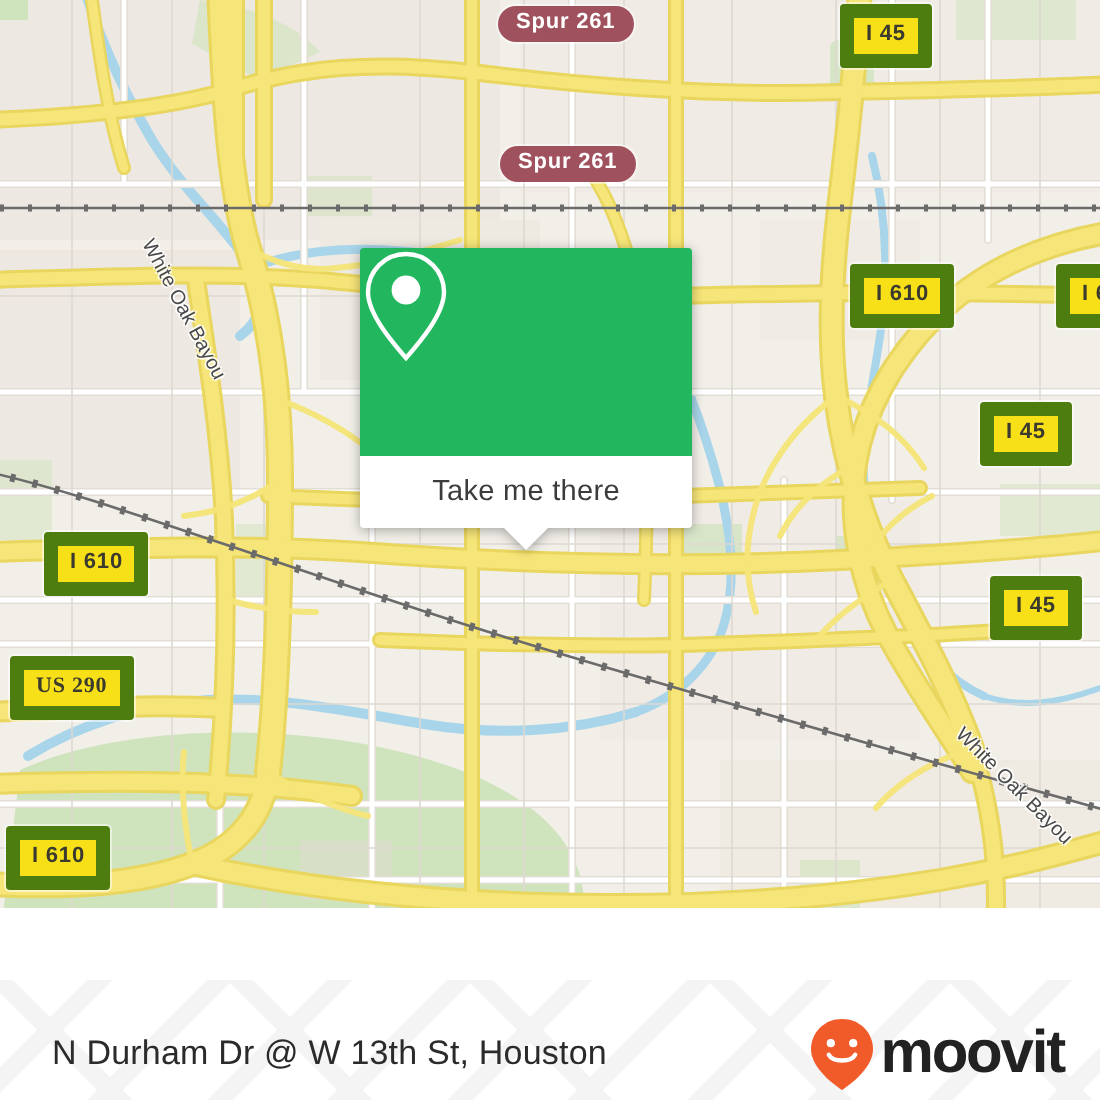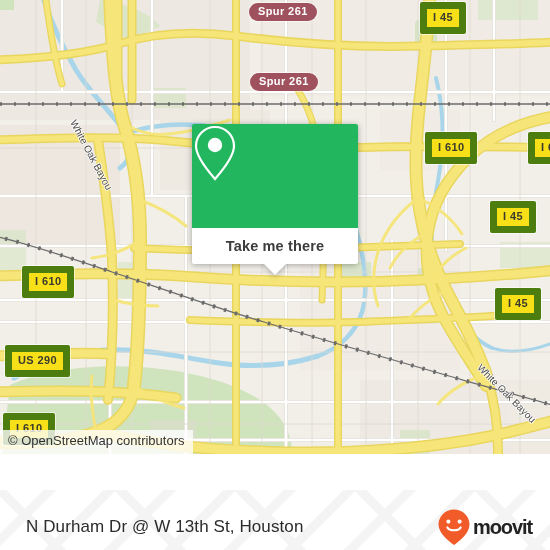--- a/index.html
+++ b/index.html
@@ -53,23 +53,22 @@
   #attribution{
     position:absolute;left:0;bottom:0;
     background:rgba(255,255,255,.78);
     font-size:13px;color:#333;
     padding:3px 8px 4px 8px;
     line-height:1.3;
   }
 
   
   #popup{
-    position:absolute;left:192px;top:124px;width:166px;
+    position:absolute;left:180px;top:124px;width:166px;
     filter:drop-shadow(0 1px 3px rgba(0,0,0,.32));
-    font-weight:bold;
   }
   #popup-top{
     background:#22b75e;
     height:104px;
     border-radius:2px 2px 0 0;
     display:flex;align-items:center;justify-content:center;
   }
   #popup-bottom{
     background:#ffffff;
     height:36px;
@@ -97,21 +96,21 @@
   #footer-inner{
     position:relative;width:550px;height:60px;
     display:flex;align-items:center;justify-content:space-between;
     padding:13px 18px 0 26px;box-sizing:border-box;text-align:center;
   }
   #footer-title{
     font-size:17px;color:#2b2b2b;letter-spacing:.1px;white-space:nowrap;
   }
   #brand{display:flex;align-items:center;gap:2px;}
   #brand-word{
-    font-size:20px;font-weight:bold;color:#222;letter-spacing:-1.1px;
+    font-size:30px;font-weight:bold;color:#222;letter-spacing:-1.1px;
     line-height:1;
   }
 </style>
 </head>
 <body>
 
 <div id="app">
 
   <div id="map">
 
@@ -318,27 +317,26 @@
     </svg>
 
     <div class="shield spur" style="left:249px;top:3px;">Spur 261</div>
     <div class="shield interstate" style="left:420px;top:2px;">I 45</div>
     <div class="shield spur" style="left:250px;top:73px;">Spur 261</div>
     <div class="shield interstate" style="left:425px;top:132px;">I 610</div>
     <div class="shield interstate" style="left:528px;top:132px;">I 610</div>
     <div class="shield interstate" style="left:490px;top:201px;">I 45</div>
     <div class="shield interstate" style="left:22px;top:266px;">I 610</div>
     <div class="shield interstate" style="left:495px;top:288px;">I 45</div>
-    <div class="shield interstate" style="left:5px;top:345px;">US 290</div>
+    <div class="shield interstate" style="left:5px;top:328px;font-family:Liberation Serif, serif;">US 290</div>
     <div class="shield interstate" style="left:3px;top:413px;">I 610</div>
 
     <div class="maplabel" style="left:78px;top:118px;transform:rotate(62deg);">White Oak Bayou</div>
     <div class="maplabel" style="left:483px;top:362px;transform:rotate(45deg);">White Oak Bayou</div>
 
-    <div id="attribution">© OpenStreetMap contributors</div>
 
     <div id="popup">
       <div id="popup-top">
         <svg width="46" height="58" viewBox="0 0 46 58">
           <path d="M23 3 C12.5 3 4 11.5 4 22 C4 33 16 47 23 55 C30 47 42 33 42 22 C42 11.5 33.5 3 23 3 Z" fill="none" stroke="#ffffff" stroke-width="2.2"></path>
           <circle cx="23" cy="21" r="7.2" fill="#ffffff"></circle>
         </svg>
       </div>
       <div id="popup-bottom">
         <span id="popup-label">Take me there</span>

